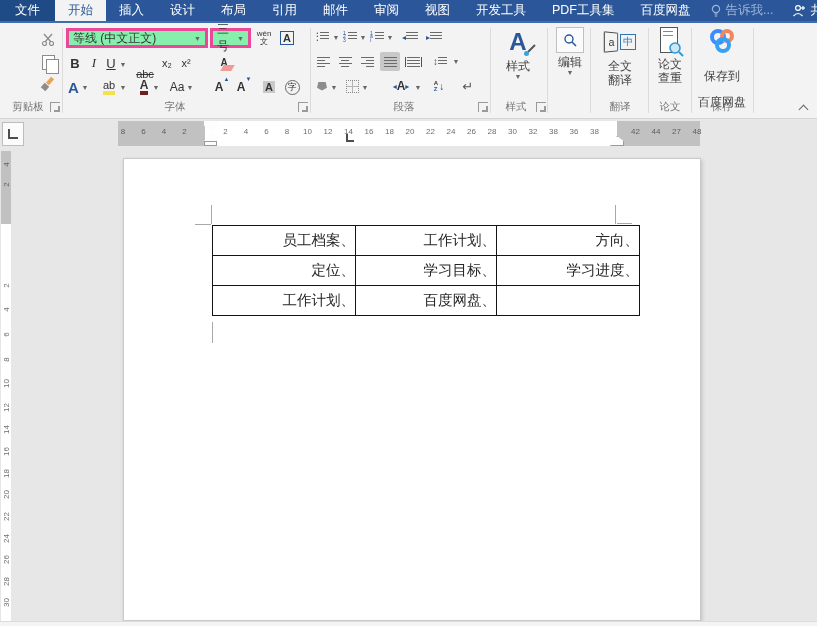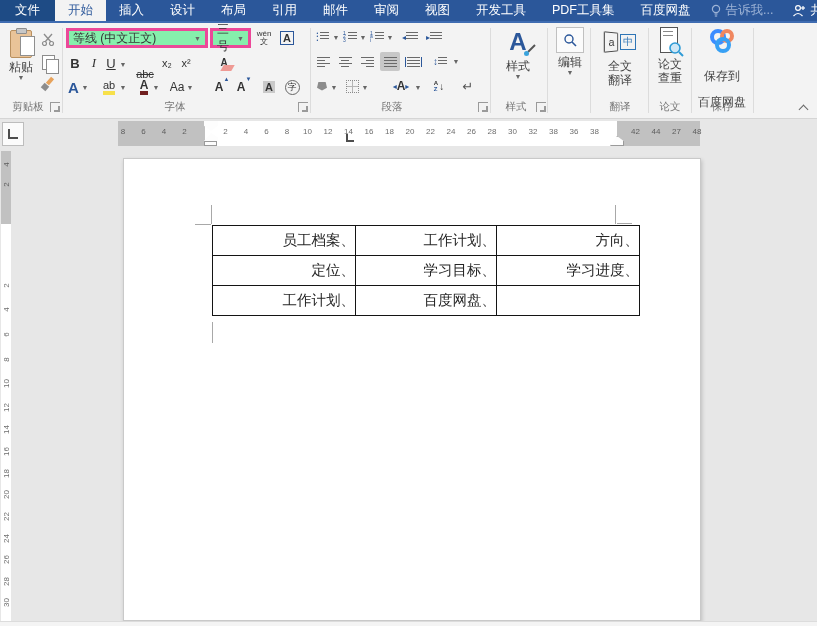--- a/index.html
+++ b/index.html
@@ -130,25 +130,20 @@
           <line x1="11" y1="2" x2="11" y2="6" stroke="#fff" stroke-width="1.2"></line>
           <line x1="9" y1="4" x2="13" y2="4" stroke="#fff" stroke-width="1.2"></line>
         </svg>
     </span>
     <span>共享</span>
   </div>
 </div>
 
 <div class="abs" id="ribbon">
 
-  <div class="rbtn bigbtn" style="left:4px;top:5px;width:34px;height:72px;">
-    <span class="clipboard-ic" style="margin-top:2px;"></span>
-    <span class="cap">粘贴</span>
-    <span class="dd">▼</span>
-  </div>
   <div class="rbtn" style="left:38px;top:8px;width:20px;height:16px;">
     <svg width="14" height="13" viewBox="0 0 14 13">
         <line x1="3" y1="1" x2="10" y2="9" stroke="#8c8c8c" stroke-width="1.3"></line>
         <line x1="11" y1="1" x2="4" y2="9" stroke="#8c8c8c" stroke-width="1.3"></line>
         <circle cx="3.5" cy="10.5" r="2" fill="none" stroke="#8c8c8c" stroke-width="1.2"></circle>
         <circle cx="10.5" cy="10.5" r="2" fill="none" stroke="#8c8c8c" stroke-width="1.2"></circle>
       </svg>
   </div>
   <div class="rbtn" style="left:38px;top:30px;width:20px;height:18px;">
     <span class="copy-ic"></span>
@@ -308,21 +303,21 @@
   </div>
   <div class="rbtn dd" style="left:414px;top:59px;width:8px;height:10px;">▼</div>
   <div class="rbtn" style="left:428px;top:54px;width:22px;height:18px;">
     <span class="sortstack">
         <span>A</span>
         <span style="color:#2b579a;">Z</span>
       </span>
     <span style="font-size:10px;color:#333;">↓</span>
   </div>
   <div class="rbtn" style="left:458px;top:54px;width:20px;height:18px;font-size:13px;color:#555;">↵</div>
-  <div class="grouplabel" style="left:357px;width:70px;">段落</div>
+  <div class="grouplabel" style="left:369px;width:70px;">段落</div>
   <div class="launcher" style="left:478px;"></div>
   <div class="vsep" style="left:490px;"></div>
 
   <div class="rbtn bigbtn" style="left:496px;top:4px;width:44px;height:82px;">
     <span style="position:relative;height:30px;display:flex;align-items:center;">
       <span style="font-size:24px;font-weight:bold;color:#2b579a;">A</span>
       <svg width="14" height="14" viewBox="0 0 14 14" style="position:absolute;right:-10px;bottom:0;">
           <line x1="12" y1="2" x2="5" y2="9" stroke="#555" stroke-width="2"></line>
           <circle cx="3.5" cy="10.5" r="2.5" fill="#3aa3dc"></circle>
         </svg>

